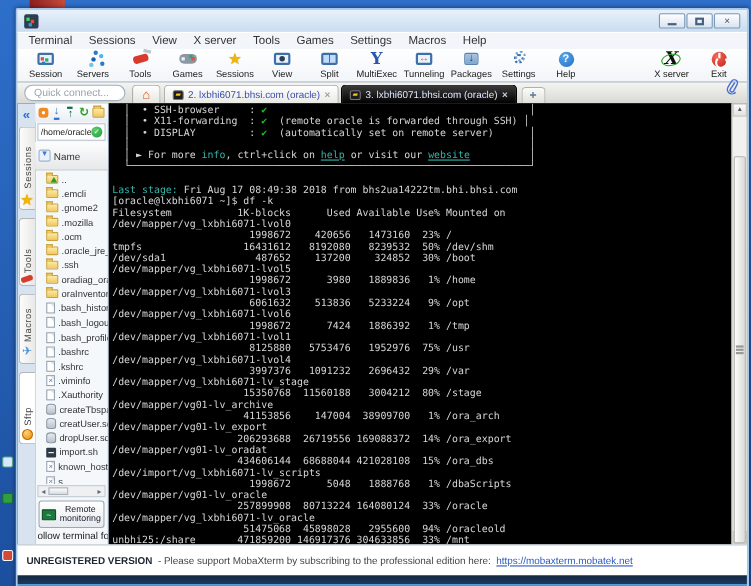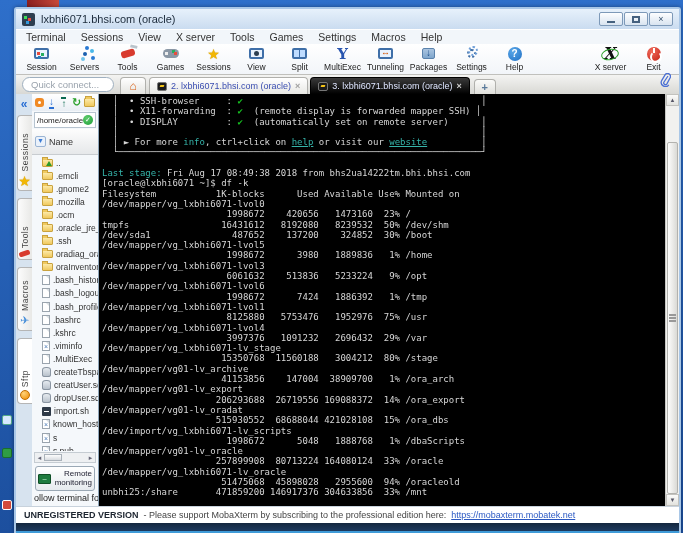--- a/index.html
+++ b/index.html
@@ -170,21 +170,21 @@
          border:1px solid #8a95a2; border-radius:4px 4px 3px 3px / 3px 3px 2px 2px; }
   .fi-script { width:9px; height:9px; background:#2e3a48; border-radius:1px; }
   .fi-script::before { content:""; position:absolute; left:2px; top:4px; width:5px; height:1.5px; background:#fff; }
   .h-scroll { height:11px; margin:1px 2px; background:#eef0f2; border:1px solid #c5ccd2;
          display:flex; align-items:center; flex:0 0 auto; }
   .h-arr { font-size:7px; color:#667; width:9px; text-align:center; }
   .h-thumb { width:18px; height:7px; background:linear-gradient(180deg,#fdfdfd,#d8dce0); border:1px solid #aab2ba; }
   .h-fill { flex:1; }
   .remote-btn { margin:2px 3px; height:25px; background:linear-gradient(180deg,#fff,#e6eaee);
          border:1px solid #9aa8b5; border-radius:3px; display:flex; align-items:center; gap:3px;
-         font-size:8px; color:#223; padding:0 2px; text-align:right; line-height:1.1;
+         font-size:8px; color:#223; padding:0 2px; text-align:center; line-height:1.1;
          font-family:"Liberation Sans",sans-serif; flex:0 0 auto; }
   .rm-icon { width:13px; height:10px; background:#1d7a3e; border:1px solid #0f4f26; border-radius:1px;
          color:#c9f5d4; font-size:8px; line-height:9px; text-align:center; flex:0 0 auto; }
   .rm-icon::before { content:"~"; }
   .follow { height:13px; font-size:9px; color:#222; padding-left:2px; white-space:nowrap; overflow:hidden; flex:0 0 auto; }
 
   .terminal { flex:1; background:#000; padding:2px 0 0 3px; overflow:hidden; }
   .t-line { white-space:pre; font-family:"DejaVu Sans Mono","Liberation Mono",monospace;
          font-size:9px; line-height:10.3px; }
 
@@ -193,42 +193,41 @@
   .v-arr { height:12px; display:flex; align-items:center; justify-content:center;
          font-size:6px; color:#556; background:linear-gradient(180deg,#fbfbfa,#e2e2de);
          border:1px solid #c2c2be; }
   .v-track { flex:1; position:relative; }
   .v-thumb { position:absolute; left:1px; right:1px; top:36px; height:352px;
          background:linear-gradient(90deg,#fdfdfc,#dadad6); border:1px solid #b2b2ae; border-radius:2px;
          display:flex; align-items:center; justify-content:center; }
   .grip { width:7px; height:1.5px; background:#999; box-shadow:0 3px 0 #999, 0 -3px 0 #999; }
 
   
-  .statusbar { height:17px; background:#fff; border-top:1px solid #c8d2dc;
+  .statusbar { height:28px; background:#fff; border-top:1px solid #c8d2dc;
          display:flex; align-items:center; gap:5px; padding:0 8px; flex:0 0 auto; }
   .ver { font-size:9px; font-weight:bold; color:#1d2530; }
   .msg { font-size:9px; color:#444; }
   .link { font-size:9px; color:#2b59c3; text-decoration:underline; }
   .navy { height:8px; background:linear-gradient(180deg,#13273f,#1d3a5f); flex:0 0 auto; }
   .teal-edge { height:2px; background:#3f9bd8; flex:0 0 auto; }
 </style>
 </head>
 <body>
 
 <div class="canvas">
   <div class="behind-red"></div>
   <div class="desk-ico di1"></div>
   <div class="desk-ico di2"></div>
   <div class="desk-ico di3"></div>
 
   <div class="win">
 
     <div class="titlebar">
       <span class="app-ico"></span>
-      <span class="title-text">lxbhi6071.bhsi.com (oracle)</span>
       <span class="win-btns">
         <span class="wbtn">
             <span class="bar"></span>
           </span>
         <span class="wbtn">
             <span class="box"></span>
           </span>
         <span class="wbtn">
             <span>×</span>
           </span>
@@ -462,21 +461,21 @@
             <div class="file-row">
               <span class="fi fi-file"></span>
               <span class="fname">.kshrc</span>
             </div>
             <div class="file-row">
               <span class="fi fi-file-x"></span>
               <span class="fname">.viminfo</span>
             </div>
             <div class="file-row">
               <span class="fi fi-file"></span>
-              <span class="fname">.MultiExec</span>
+              <span class="fname">.Xauthority</span>
             </div>
             <div class="file-row">
               <span class="fi fi-db"></span>
               <span class="fname">createTbspace</span>
             </div>
             <div class="file-row">
               <span class="fi fi-db"></span>
               <span class="fname">creatUser.sql</span>
             </div>
             <div class="file-row">
@@ -508,21 +507,21 @@
         </div>
         <button class="remote-btn">
           <span class="rm-icon"></span>
           <span>Remote monitoring</span>
         </button>
         <div class="follow">ollow terminal fo</div>
       </div>
 
       <div class="terminal">
           <div class="t-line"><span class="seg" style="color: rgb(214, 214, 214);">  │  • SSH-browser     : </span><span class="seg" style="color: rgb(23, 192, 34);">✔</span><span class="seg" style="color: rgb(214, 214, 214);">                                            │</span></div>
-          <div class="t-line"><span class="seg" style="color: rgb(214, 214, 214);">  │  • X11-forwarding  : </span><span class="seg" style="color: rgb(23, 192, 34);">✔</span><span class="seg" style="color: rgb(214, 214, 214);">  (remote display is forwarded mapper SSH) │</span></div>
+          <div class="t-line"><span class="seg" style="color: rgb(214, 214, 214);">  │  • X11-forwarding  : </span><span class="seg" style="color: rgb(23, 192, 34);">✔</span><span class="seg" style="color: rgb(214, 214, 214);">  (remote oracle is forwarded through SSH) │</span></div>
           <div class="t-line"><span class="seg" style="color: rgb(214, 214, 214);">  │  • DISPLAY         : </span><span class="seg" style="color: rgb(23, 192, 34);">✔</span><span class="seg" style="color: rgb(214, 214, 214);">  (automatically set on remote server)      │</span></div>
           <div class="t-line"><span class="seg" style="color: rgb(214, 214, 214);">  │                                                                   │</span></div>
           <div class="t-line"><span class="seg" style="color: rgb(214, 214, 214);">  │ ► For more </span><span class="seg" style="color: rgb(53, 179, 169);">info</span><span class="seg" style="color: rgb(214, 214, 214);">, ctrl+click on </span><span class="seg" style="color: rgb(53, 179, 169); text-decoration: underline;">help</span><span class="seg" style="color: rgb(214, 214, 214);"> or visit our </span><span class="seg" style="color: rgb(53, 179, 169); text-decoration: underline;">website</span><span class="seg" style="color: rgb(214, 214, 214);">          │</span></div>
           <div class="t-line"><span class="seg" style="color: rgb(214, 214, 214);">  └───────────────────────────────────────────────────────────────────┘</span></div>
           <div class="t-line"><span class="seg" style="color: rgb(214, 214, 214);"> </span></div>
           <div class="t-line"><span class="seg" style="color: rgb(53, 179, 169);">Last stage:</span><span class="seg" style="color: rgb(214, 214, 214);"> Fri Aug 17 08:49:38 2018 from bhs2ua14222tm.bhi.bhsi.com</span></div>
           <div class="t-line"><span class="seg" style="color: rgb(214, 214, 214);">[oracle@lxbhi6071 ~]$ df -k</span></div>
           <div class="t-line"><span class="seg" style="color: rgb(214, 214, 214);">Filesystem           1K-blocks      Used Available Use% Mounted on</span></div>
           <div class="t-line"><span class="seg" style="color: rgb(214, 214, 214); text-align: center;">/dev/mapper/vg_lxbhi6071-lvol0</span></div>
           <div class="t-line"><span class="seg" style="color: rgb(214, 214, 214);">                       1998672    420656   1473160  23% /</span></div>
@@ -538,21 +537,21 @@
           <div class="t-line"><span class="seg" style="color: rgb(214, 214, 214);">                       8125880   5753476   1952976  75% /usr</span></div>
           <div class="t-line"><span class="seg" style="color: rgb(214, 214, 214);">/dev/mapper/vg_lxbhi6071-lvol4</span></div>
           <div class="t-line"><span class="seg" style="color: rgb(214, 214, 214);">                       3997376   1091232   2696432  29% /var</span></div>
           <div class="t-line"><span class="seg" style="color: rgb(214, 214, 214);">/dev/mapper/vg_lxbhi6071-lv_stage</span></div>
           <div class="t-line"><span class="seg" style="color: rgb(214, 214, 214);">                      15350768  11560188   3004212  80% /stage</span></div>
           <div class="t-line"><span class="seg" style="color: rgb(214, 214, 214);">/dev/mapper/vg01-lv_archive</span></div>
           <div class="t-line"><span class="seg" style="color: rgb(214, 214, 214);">                      41153856    147004  38909700   1% /ora_arch</span></div>
           <div class="t-line"><span class="seg" style="color: rgb(214, 214, 214);">/dev/mapper/vg01-lv_export</span></div>
           <div class="t-line"><span class="seg" style="color: rgb(214, 214, 214);">                     206293688  26719556 169088372  14% /ora_export</span></div>
           <div class="t-line"><span class="seg" style="color: rgb(214, 214, 214);">/dev/mapper/vg01-lv_oradat</span></div>
-          <div class="t-line"><span class="seg" style="color: rgb(214, 214, 214);">                     515930552  68688044 421028108  15% /ora_dbs</span></div>
+          <div class="t-line"><span class="seg" style="color: rgb(214, 214, 214);">                     434606144  68688044 421028108  15% /ora_dbs</span></div>
           <div class="t-line"><span class="seg" style="color: rgb(214, 214, 214);">/dev/import/vg_lxbhi6071-lv_scripts</span></div>
           <div class="t-line"><span class="seg" style="color: rgb(214, 214, 214); margin-top: 20px;">                       1998672      5048   1888768   1% /dbaScripts</span></div>
           <div class="t-line"><span class="seg" style="color: rgb(214, 214, 214);">/dev/mapper/vg01-lv_oracle</span></div>
           <div class="t-line"><span class="seg" style="color: rgb(214, 214, 214);">                     257899908  80713224 164080124  33% /oracle</span></div>
           <div class="t-line"><span class="seg" style="color: rgb(214, 214, 214);">/dev/mapper/vg_lxbhi6071-lv_oracle</span></div>
           <div class="t-line"><span class="seg" style="color: rgb(214, 214, 214);">                      51475068  45898028   2955600  94% /oracleold</span></div>
           <div class="t-line"><span class="seg" style="color: rgb(214, 214, 214);">unbhi25:/share       471859200 146917376 304633856  33% /mnt</span></div>
         </div>
 
       <div class="v-scroll">

